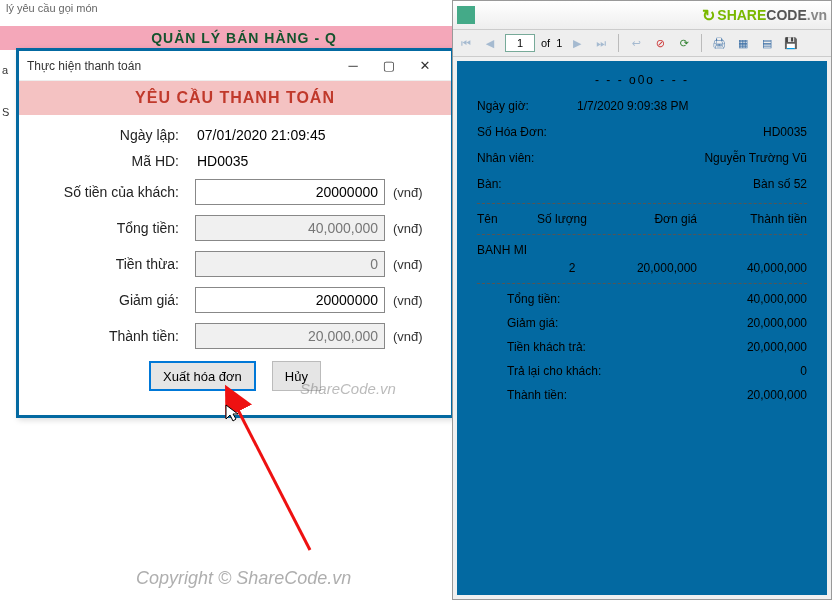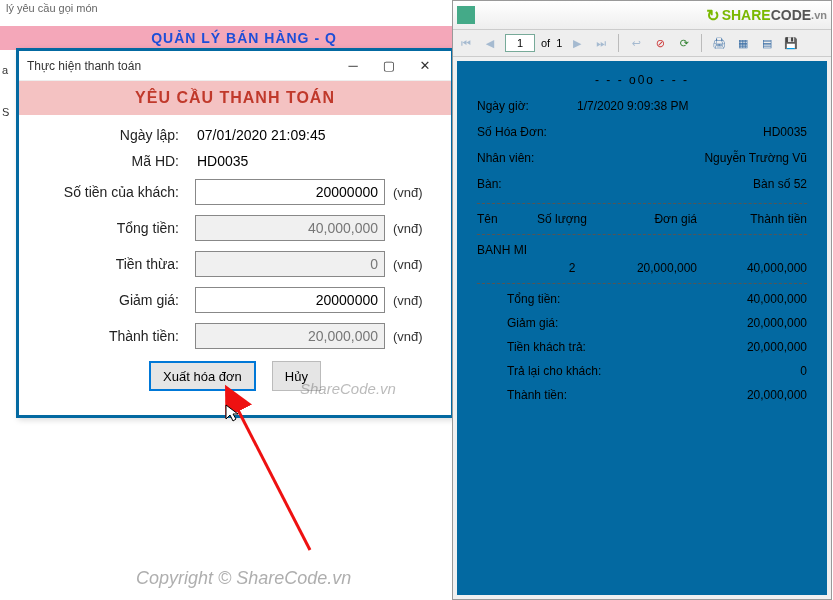--- a/index.html
+++ b/index.html
@@ -1,19 +1,19 @@
 <!DOCTYPE html>
 <html><head>
 <meta charset="utf-8">
 <style>
 * { box-sizing: border-box; margin: 0; padding: 0; font-family: 'Segoe UI', Tahoma, Arial, sans-serif; }
 body { background: #fff; width: 833px; height: 600px; position: relative; overflow: hidden; }
 
 .bg-title { position: absolute; top: 0; left: 0; right: 0; height: 20px; font-size: 11px; color: #666; padding: 2px 6px; }
-.bg-header { position: absolute; top: 26px; left: 0; width: 460px; height: 24px; background: #f4a7b9; color: #1d4ed8; font-weight: bold; text-align: center; font-size: 14px; line-height: 24px; letter-spacing: 1px; padding-left: 28px; }
+.bg-header { position: absolute; top: 26px; left: 0; width: 460px; height: 24px; background: #f4a7b9; color: #14532d; font-weight: bold; text-align: center; font-size: 14px; line-height: 24px; letter-spacing: 1px; padding-left: 28px; }
 
 
 .dialog { position: absolute; top: 48px; left: 16px; width: 438px; height: 370px; background: #fff; border: 3px solid #0369a1; box-shadow: 2px 2px 6px rgba(0,0,0,0.15); }
 .dialog-titlebar { height: 30px; display: flex; align-items: center; padding: 0 8px; font-size: 12px; color: #333; border-bottom: 1px solid #eee; }
 .dialog-titlebar .title-text { flex: 1; }
 .win-btn { width: 36px; height: 26px; display: flex; align-items: center; justify-content: center; font-size: 13px; color: #333; }
 
 .dialog-header { background: #f4c2c2; color: #c0392b; font-weight: bold; text-align: center; padding: 8px 16px; font-size: 16px; letter-spacing: 1px; }
 
 .form-area { padding: 12px 16px 8px 16px; }
@@ -140,21 +140,21 @@
   </div>
 </div>
 
 <div class="receipt-win">
   <div class="receipt-title">
     <div class="icon"></div>
     <div class="brand">
       <span class="g">↻</span>
       <span class="s1">SHARE</span>
         <span class="s2">CODE</span>
-        <span style="color:#888;font-size:11px">.vn</span>
+        <span style="color:#888;font-size:14px">.vn</span>
     </div>
   </div>
   <div class="toolbar">
     <div class="tb-btn disabled">⏮</div>
     <div class="tb-btn disabled">◀</div>
     <input class="tb-input" value="1" style="">
     <span>of</span>
     <span>1</span>
     <div class="tb-btn disabled">▶</div>
     <div class="tb-btn disabled">⏭</div>

